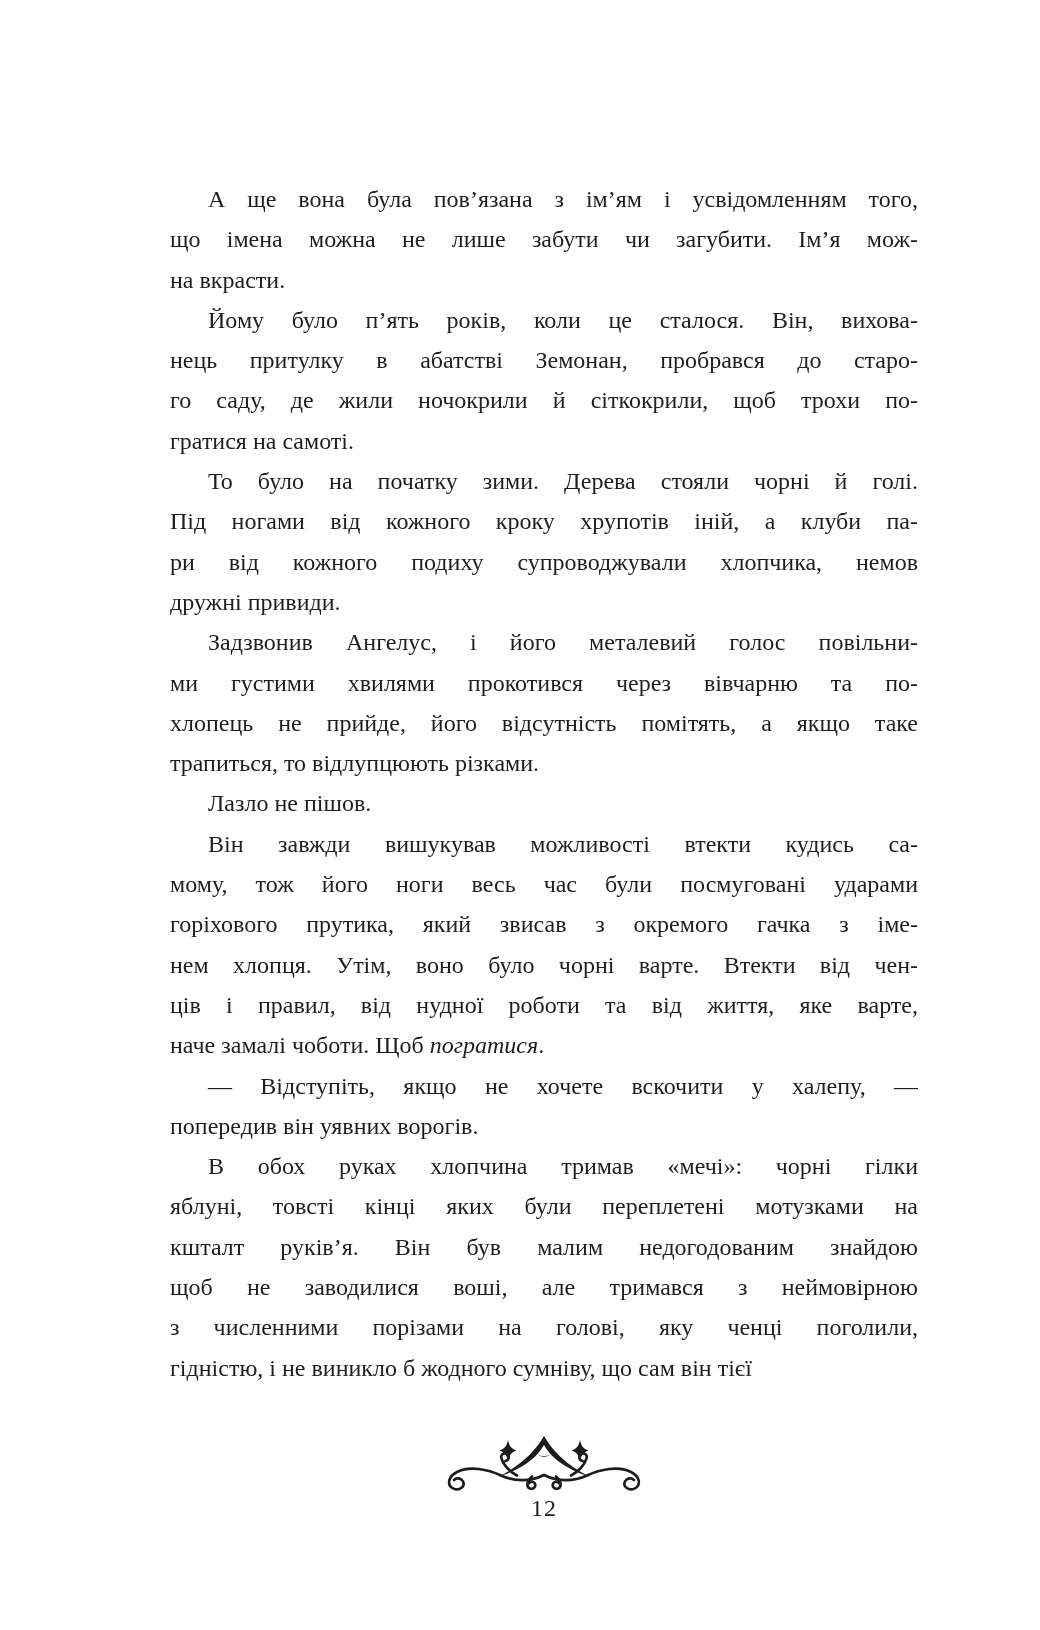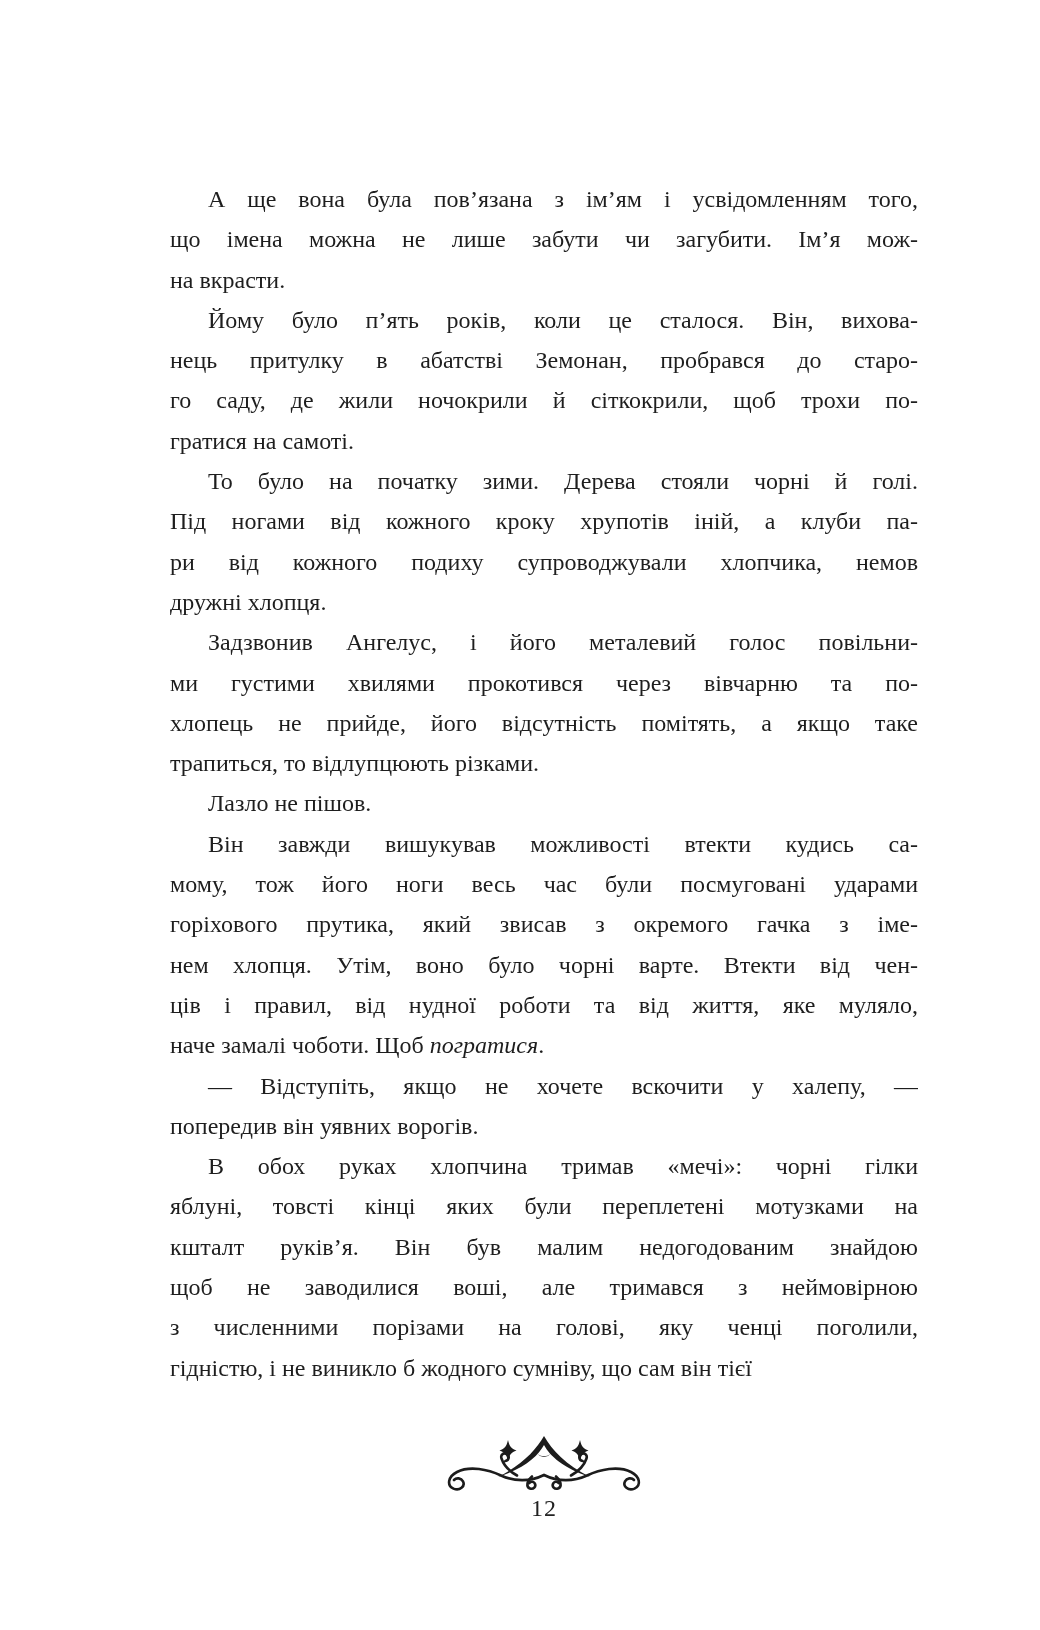--- a/index.html
+++ b/index.html
@@ -70,37 +70,37 @@
       <div class="paragraph">
         <div class="line first"><span>Йому було п’ять років, коли це сталося. Він, вихова-</span></div>
         <div class="line"><span>нець притулку в абатстві Земонан, пробрався до старо-</span></div>
         <div class="line"><span>го саду, де жили ночокрили й сіткокрили, щоб трохи по-</span></div>
         <div class="line last"><span>гратися на самоті.</span></div>
       </div>
       <div class="paragraph">
         <div class="line first"><span>То було на початку зими. Дерева стояли чорні й голі.</span></div>
         <div class="line"><span>Під ногами від кожного кроку хрупотів іній, а клуби па-</span></div>
         <div class="line"><span>ри від кожного подиху супроводжували хлопчика, немов</span></div>
-        <div class="line last"><span>дружні хлопця.</span></div>
+        <div class="line last"><span>дружні привиди.</span></div>
       </div>
       <div class="paragraph">
         <div class="line first"><span>Задзвонив Ангелус, і його металевий голос повільни-</span></div>
         <div class="line"><span>ми густими хвилями прокотився через вівчарню та по-</span></div>
         <div class="line"><span>хлопець не прийде, його відсутність помітять, а якщо таке</span></div>
         <div class="line last"><span>трапиться, то відлупцюють різками.</span></div>
       </div>
       <div class="paragraph">
         <div class="line first last"><span>Лазло не пішов.</span></div>
       </div>
       <div class="paragraph">
         <div class="line first"><span>Він завжди вишукував можливості втекти кудись са-</span></div>
         <div class="line"><span>мому, тож його ноги весь час були посмуговані ударами</span></div>
         <div class="line"><span>горіхового прутика, який звисав з окремого гачка з іме-</span></div>
         <div class="line"><span>нем хлопця. Утім, воно було чорні варте. Втекти від чен-</span></div>
-        <div class="line"><span>ців і правил, від нудної роботи та від життя, яке муляло,</span></div>
+        <div class="line"><span>ців і правил, від нудної роботи та від життя, яке варте,</span></div>
         <div class="line last"><span>наче замалі чоботи. Щоб </span><em>погратися</em><span>.</span></div>
       </div>
       <div class="paragraph">
         <div class="line first"><span>— Відступіть, якщо не хочете вскочити у халепу, —</span></div>
         <div class="line last"><span>попередив він уявних ворогів.</span></div>
       </div>
       <div class="paragraph">
         <div class="line first"><span>В обох руках хлопчина тримав «мечі»: чорні гілки</span></div>
         <div class="line"><span>яблуні, товсті кінці яких були переплетені мотузками на</span></div>
         <div class="line"><span>кшталт руків’я. Він був малим недогодованим знайдою</span></div>

